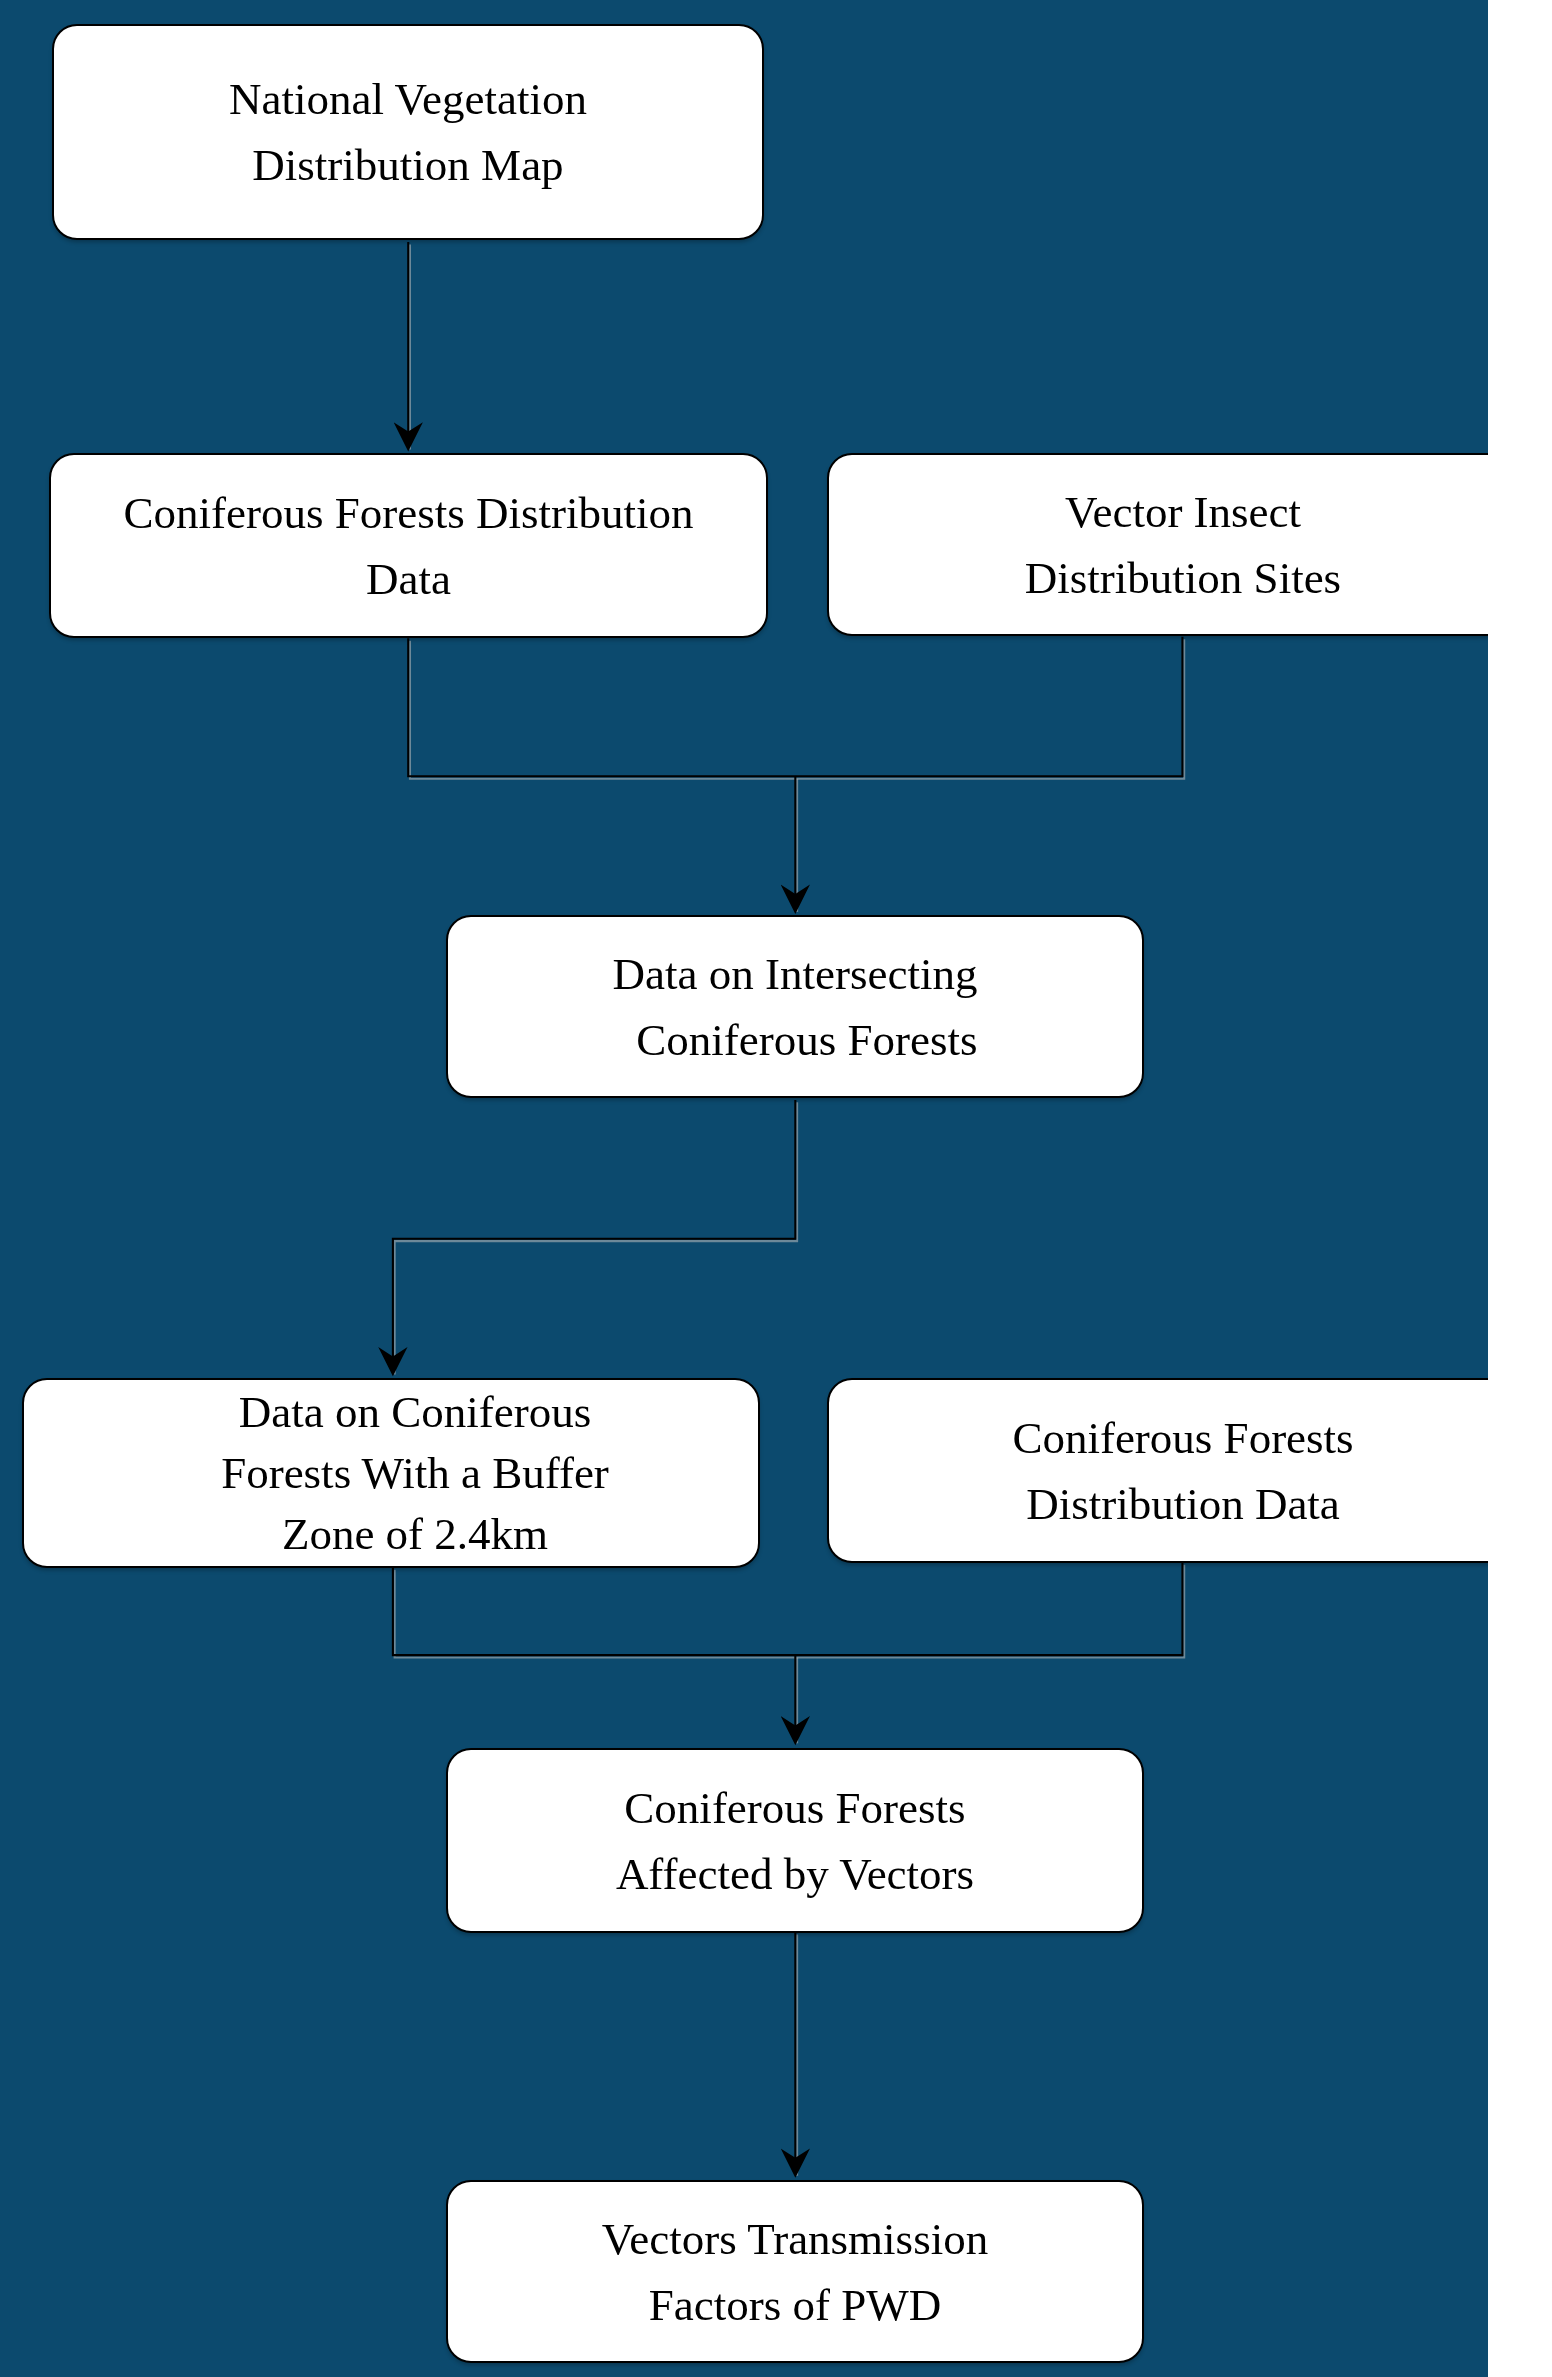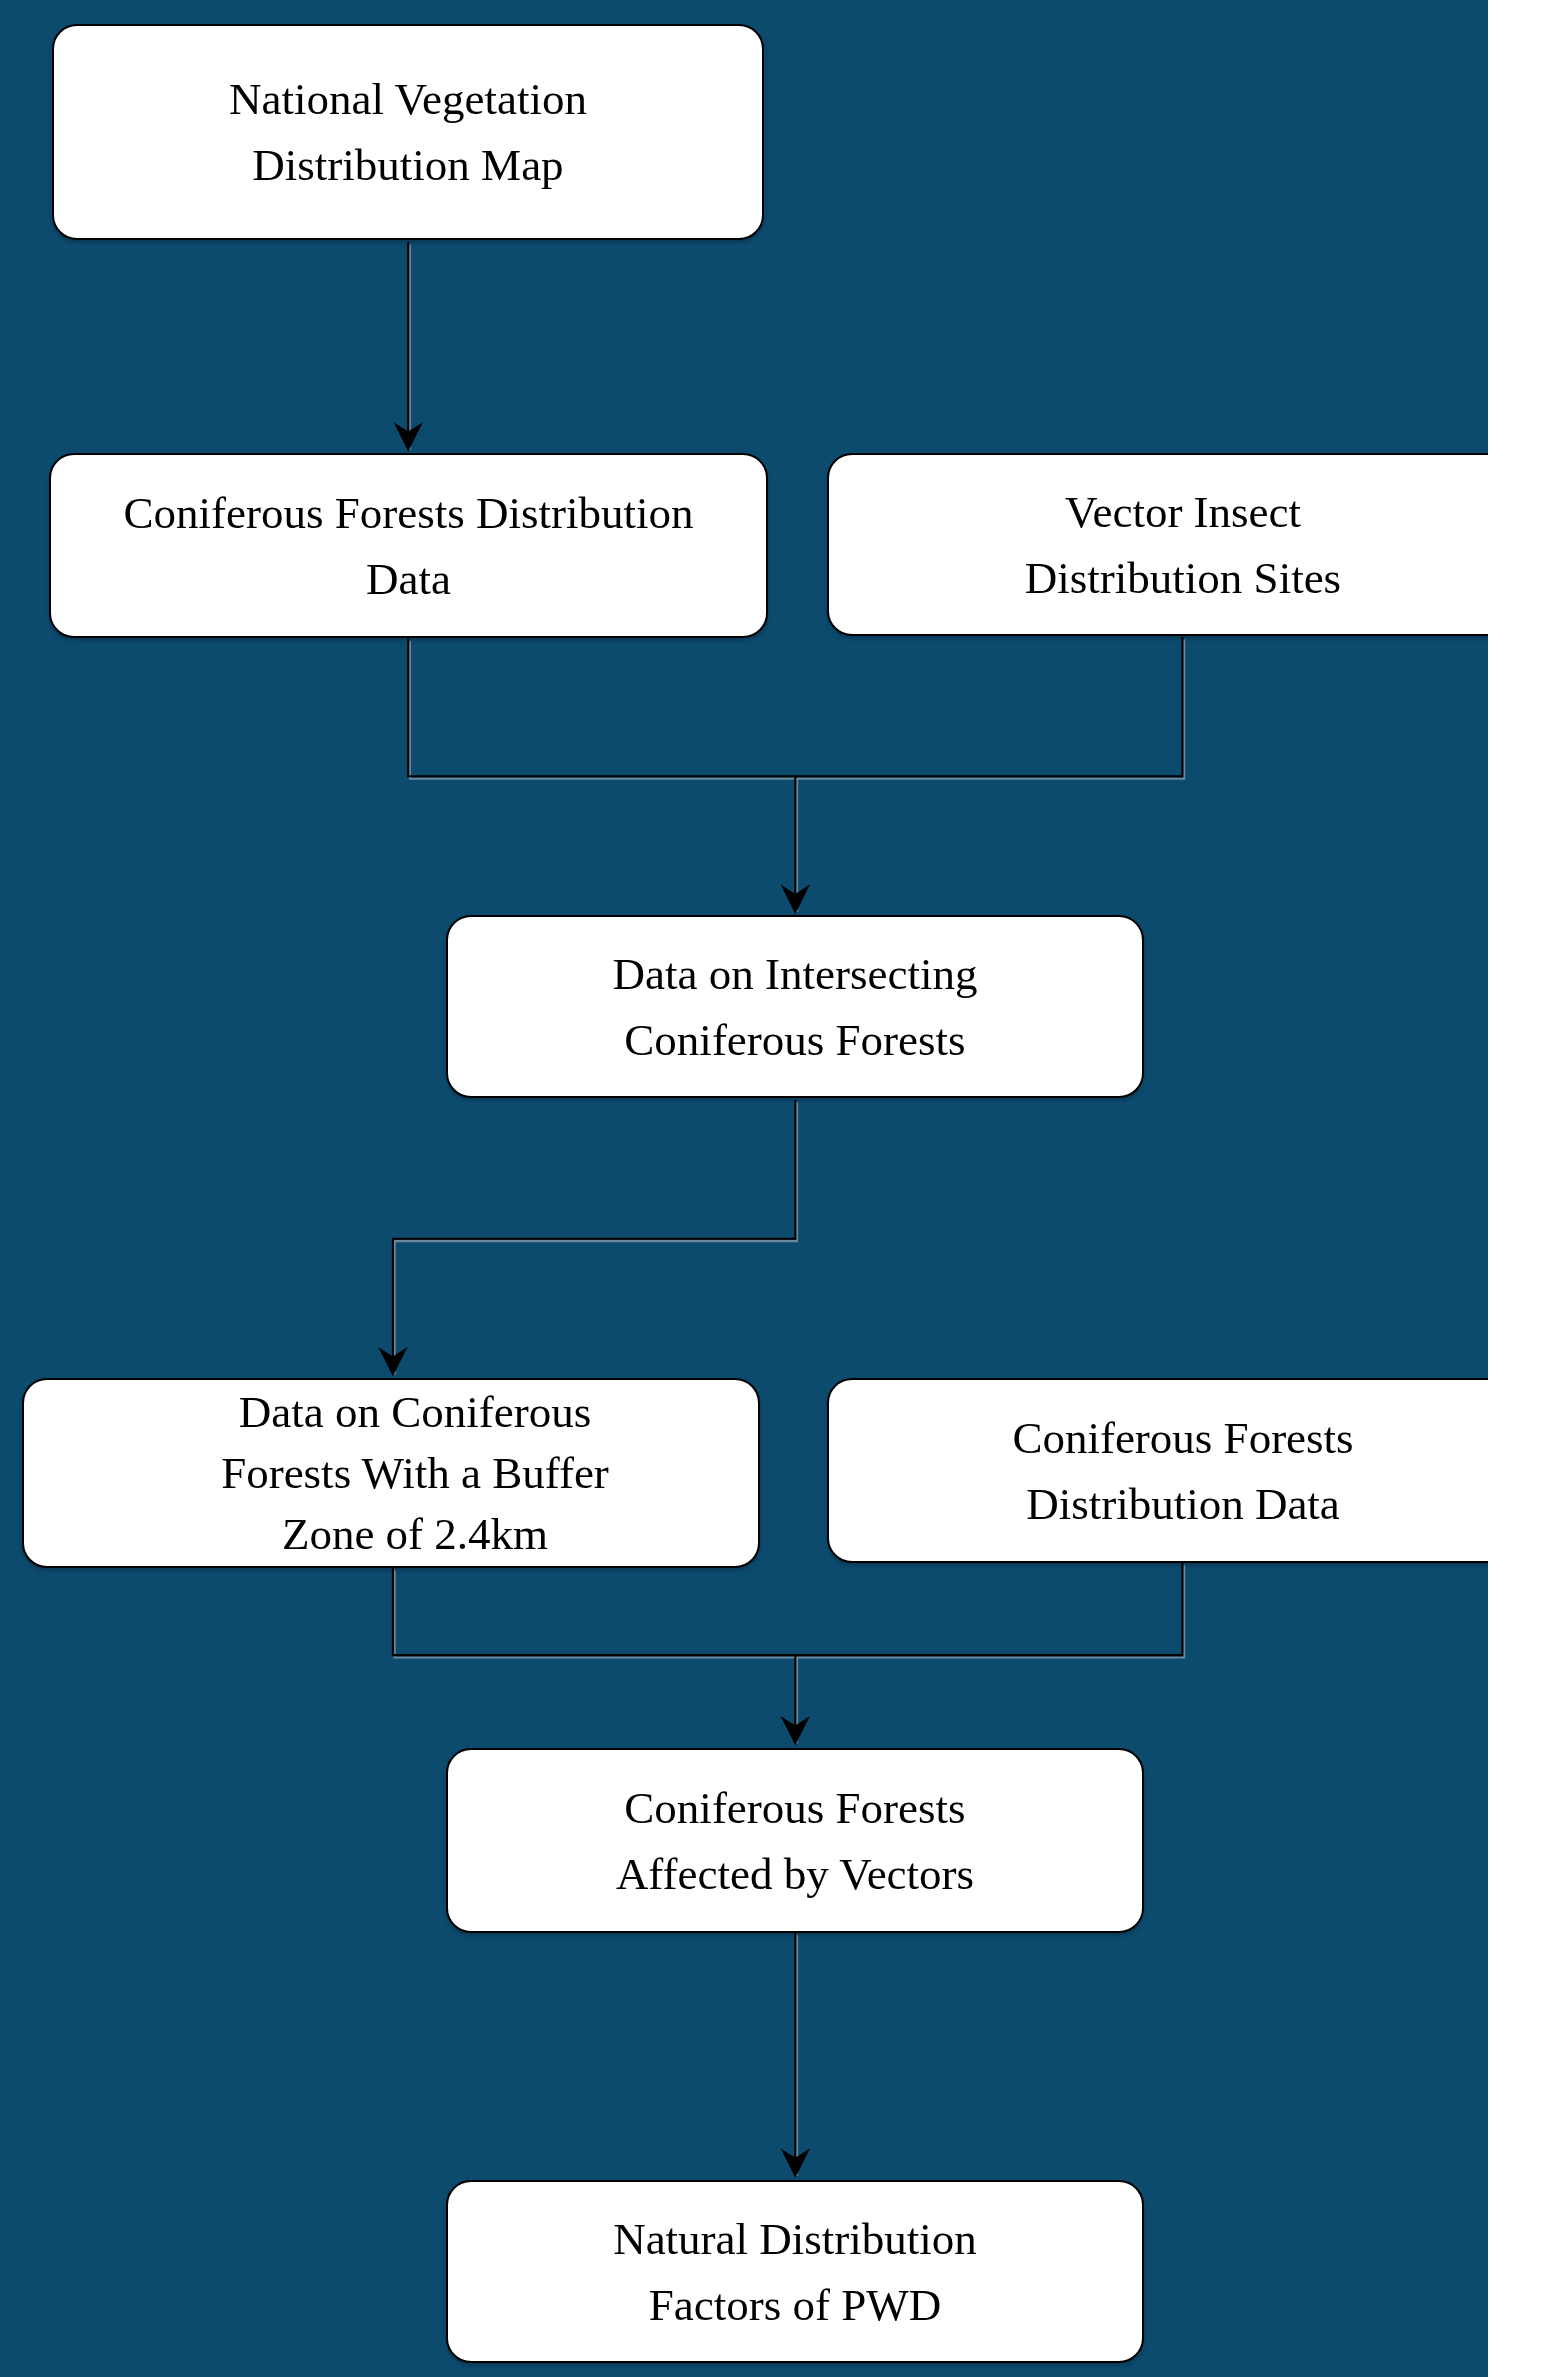--- a/index.html
+++ b/index.html
@@ -43,21 +43,21 @@
     text-align: center;
     color: #000000;
     font-size: 45px;
     line-height: 66px;
     white-space: pre;
     box-shadow: 0 2.8px 4.2px -1.4px rgba(0,0,0,0.28);
   }
   .node-a { left:   52px; top:   24.4px; width: 712px; height: 216px; }
   .node-b { left:   49px; top:  453px; width: 719px; height: 185px; }
   .node-c { left: 827px; top:  453px; width: 712px; height: 183px; }
-  .node-d { left:  446px; top: 915px; width: 698px; height: 183px; }
+  .node-d { left:  446px; top: 915px; width: 698px; height: 183px; text-align: right; }
   .node-e { left:   22px; top: 1378px; width: 738px; height: 190px; line-height: 61px; padding-left: 48px; }
   .node-f { left: 827px; top: 1378px; width: 712px; height: 185px; }
   .node-g { left:  446px; top: 1748px; width: 698px; height: 185px; }
   .node-h { left:  446px; top: 2180px; width: 698px; height: 183px; }
 </style>
 </head>
 <body>
 
 <div class="canvas">
 
@@ -121,18 +121,18 @@
     <span>Coniferous Forests
 Distribution Data</span>
   </div>
 
   <div class="node node-g">
     <span>Coniferous Forests
 Affected by Vectors</span>
   </div>
 
   <div class="node node-h">
-    <span>Natural Distribution
+    <span>Vectors Transmission
 Factors of PWD</span>
   </div>
 
 </div>
 
 
 </body></html>

